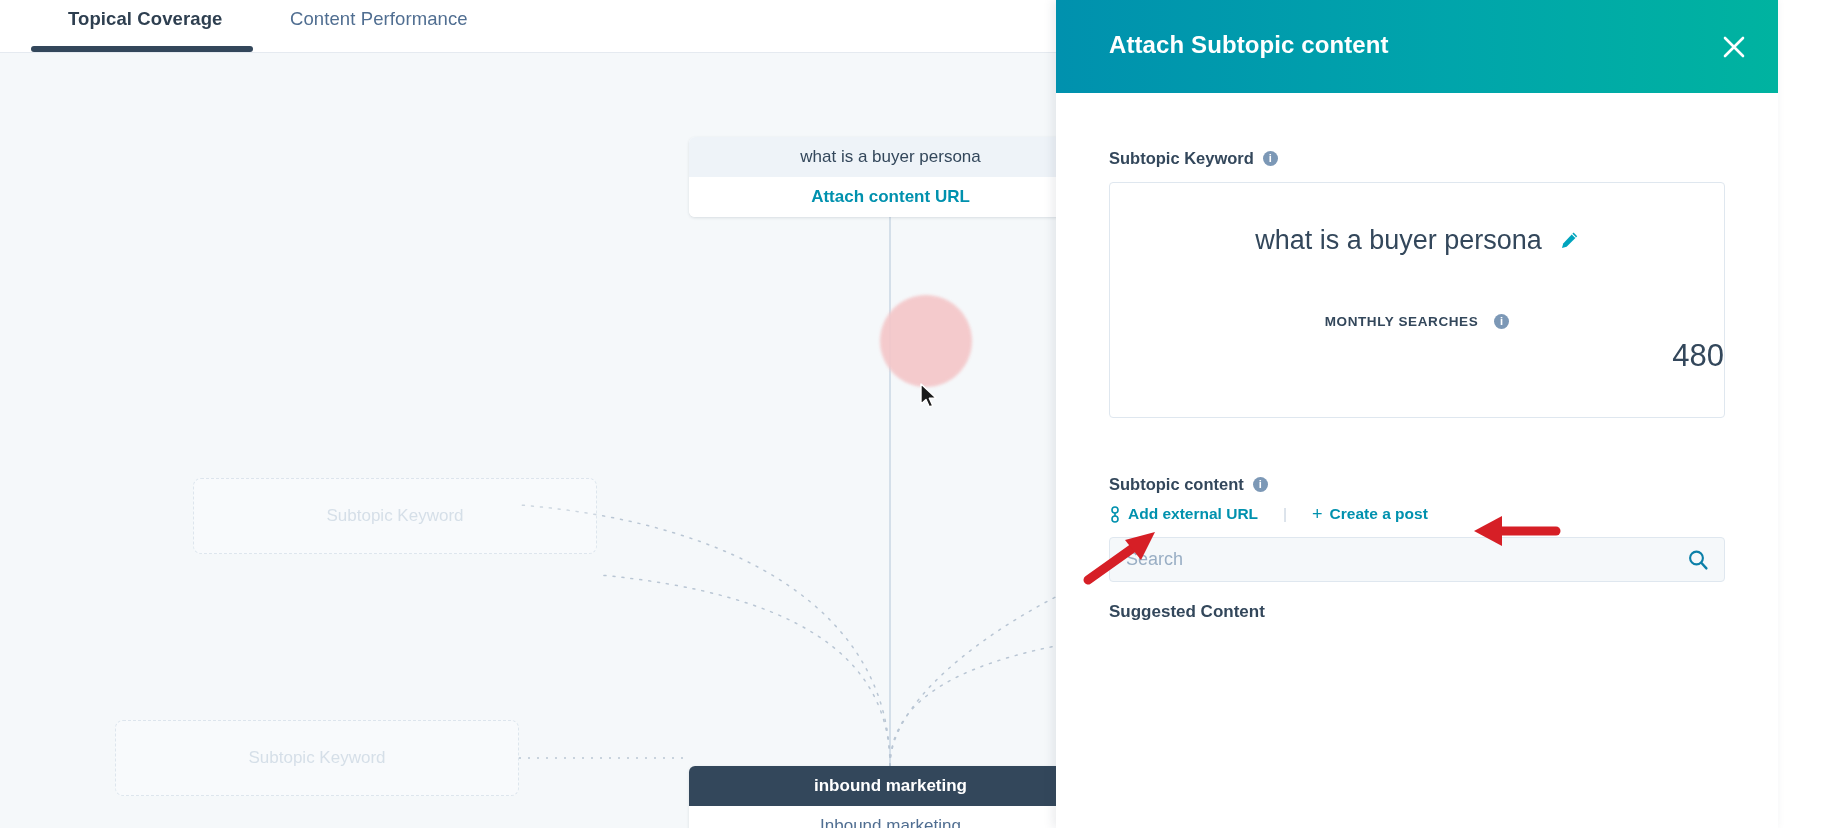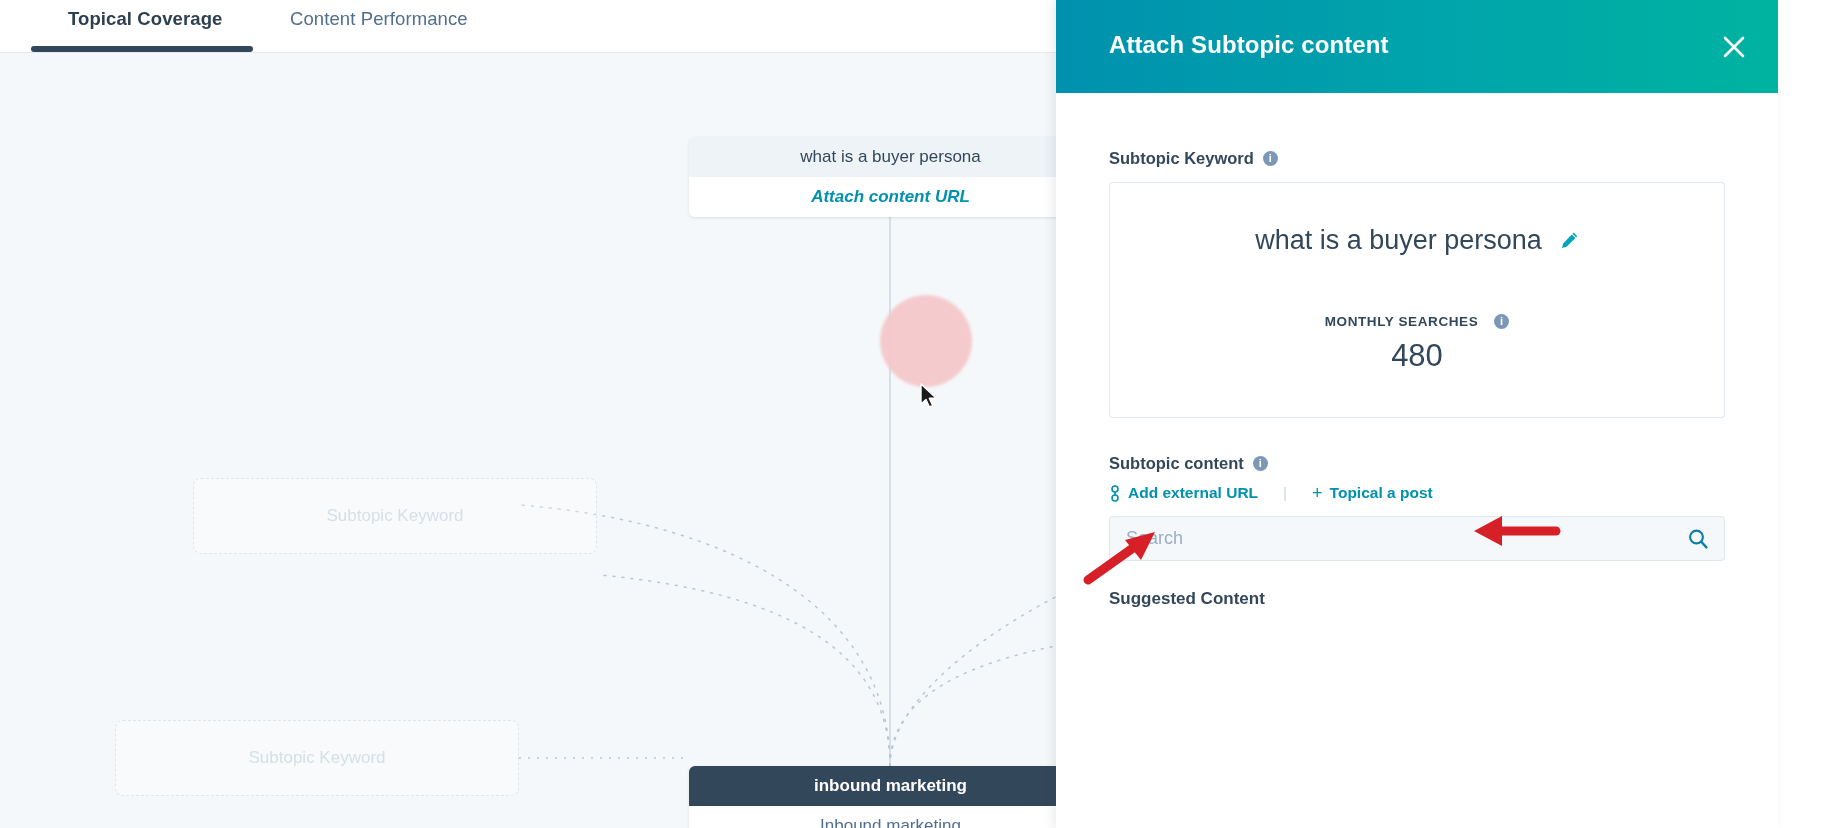--- a/index.html
+++ b/index.html
@@ -66,21 +66,21 @@
   .node-body {
     height: 40px; line-height: 40px;
     text-align: center;
     font-size: 17px;
     background: #ffffff;
     white-space: nowrap;
   }
   
   #node-persona { left: 689px; top: 84px; width: 403px; }
   #node-persona .node-head { background: #eef3f8; color: #33475b; }
-  #node-persona .node-body { color: #0091ae; font-weight: 600; cursor: pointer; font-style: italic; }
+  #node-persona .node-body { color: #0091ae; font-weight: 600; cursor: pointer; }
 
   
   #node-inbound { left: 689px; top: 713px; width: 403px; }
   #node-inbound .node-head { background: #33475b; color: #ffffff; font-weight: 600; }
   #node-inbound .node-body { color: #506e91; }
 
   
   .placeholder {
     position: absolute;
     border: 1.6px dashed #cfdbe6;
@@ -162,25 +162,25 @@
   #kw-text { font-size: 27px; color: #33475b; }
   #kw-edit { cursor: pointer; display: inline-flex; }
   #kw-ms-label {
     margin-top: 58px;
     display: flex; align-items: center; justify-content: center; gap: 16px;
     font-size: 13.5px; font-weight: 700; letter-spacing: .6px;
     color: #33475b;
   }
   #kw-ms-value {
     margin-top: 9px;
-    text-align: center;
+    text-align: right;
     font-size: 31px; color: #33475b; font-weight: 400;
   }
 
-  #sc-label { margin-top: 36px; }
+  #sc-label { margin-top: 57px; }
   #sc-actions {
     margin-top: 11px;
     display: flex; align-items: center; gap: 25px;
     font-size: 15.5px;
   }
   .sc-link {
     display: inline-flex; align-items: center; gap: 7px;
     color: #0091ae; font-weight: 700; cursor: pointer; white-space: nowrap;
   }
   .sc-sep { color: #cbd6e2; }
@@ -198,21 +198,21 @@
   #search-input {
     position: absolute; left: 16px; top: 0;
     width: 560px; height: 43px;
     border: 0; outline: 0; background: transparent;
     font-family: "Liberation Sans", sans-serif;
     font-size: 18px; color: #33475b;
   }
   #search-input::placeholder { color: #99aec4; }
   #search-icon { position: absolute; right: 15px; top: 11px; cursor: pointer; }
 
-  #suggested-title { margin-top: 28px; font-size: 17px; font-weight: 700; color: #33475b; }
+  #suggested-title { margin-top: 20px; font-size: 17px; font-weight: 700; color: #33475b; }
   #suggested-empty { margin-top: 20px; font-size: 17px; color: #506e91; }
 
   
   #annotations {
     position: absolute; left: 0; top: 0;
     width: 1829px; height: 828px;
     pointer-events: none;
   }
 </style>
 </head>
@@ -317,21 +317,21 @@
           <svg width="12" height="17" viewBox="0 0 12 17">
             <circle cx="6" cy="4" r="3" fill="none" stroke="#0091ae" stroke-width="1.6"></circle>
             <circle cx="6" cy="13" r="3" fill="none" stroke="#0091ae" stroke-width="1.6"></circle>
             <line x1="6" y1="7" x2="6" y2="10" stroke="#0091ae" stroke-width="1.6"></line>
           </svg>
           <span>Add external URL</span>
         </span>
         <span class="sc-sep">|</span>
         <span class="sc-link">
           <span class="plus-glyph">+</span>
-          <span>Topical a post</span>
+          <span>Create a post</span>
         </span>
       </div>
 
       <div id="search-box">
         <input id="search-input" type="text" placeholder="Search" style="">
         <span id="search-icon">
           <svg width="22" height="22" viewBox="0 0 22 22">
             <circle cx="9.5" cy="9" r="6.4" fill="none" stroke="#0b7fa8" stroke-width="2.1"></circle>
             <line x1="14.3" y1="13.8" x2="19.4" y2="19.4" stroke="#0b7fa8" stroke-width="2.4" stroke-linecap="round"></line>
           </svg>

